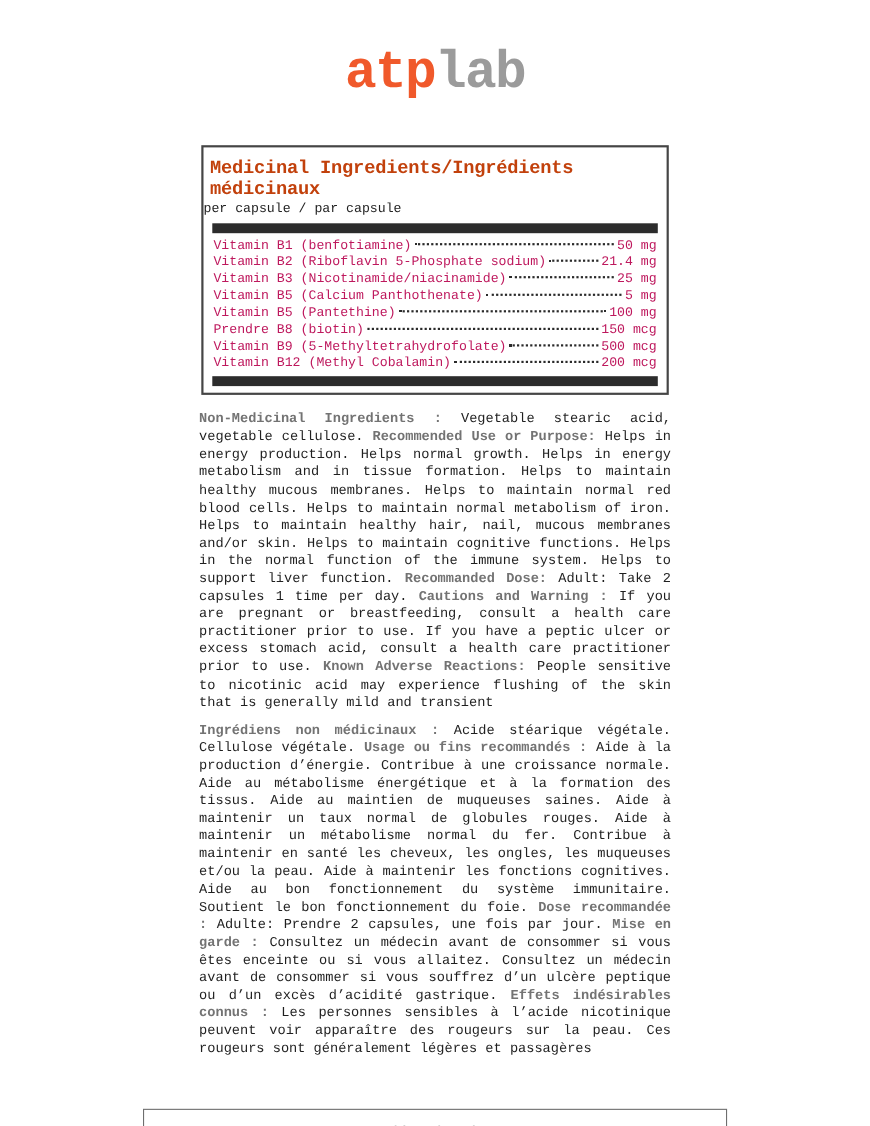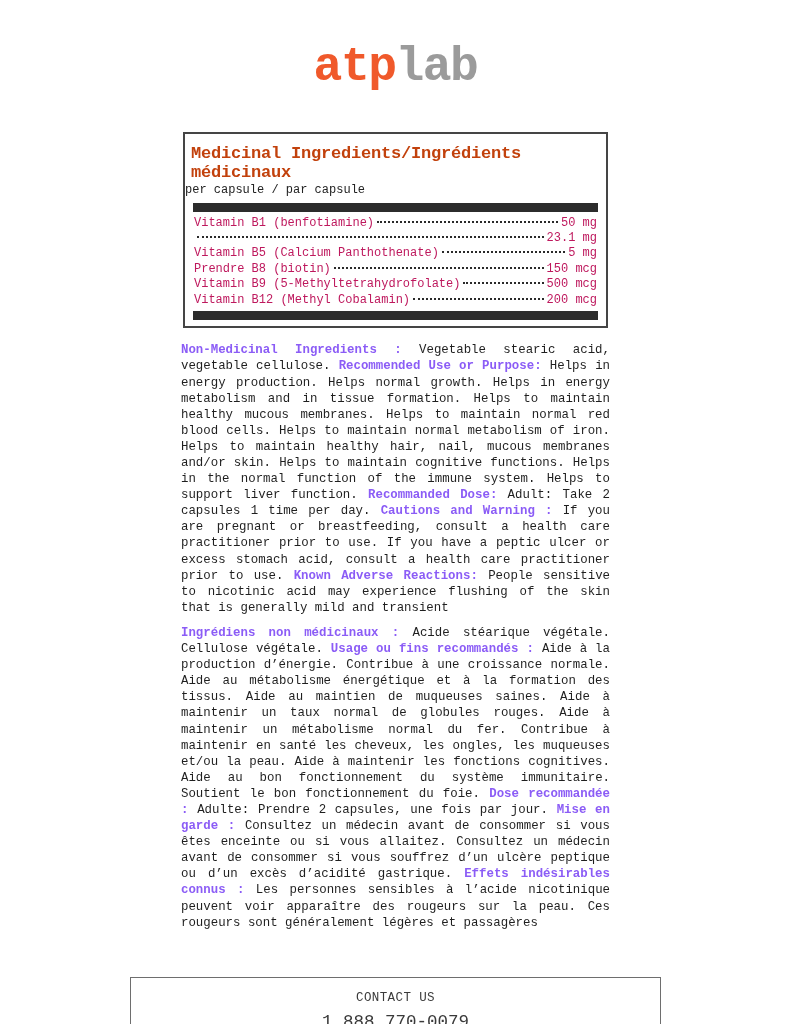--- a/index.html
+++ b/index.html
@@ -72,21 +72,21 @@
 
   
   .para {
     width: 429px;
     margin: 14px auto 0;
     font-size: 12.4px;
     line-height: 16.1px;
     text-align: justify;
     color: #1f1f1f;
   }
-  .para b { color: #8b5cf6; }
+  .para b { color: #737373; }
   #para-fr { margin-top: 9px; }
 
   
   .contact {
     width: 529px;
     margin: 46px auto 0;
     border: 1px solid #6e6e6e;
     text-align: center;
     padding: 13px 0 14px;
     color: #3d3d3d;
@@ -120,27 +120,38 @@
     <h1 class="panel-title">Medicinal Ingredients/Ingrédients médicinaux</h1>
     <div class="panel-subtitle">per capsule / par capsule</div>
     <div class="bar"></div>
     <div class="rows" id="ingredient-rows">
         <div class="row">
           <span class="row-name">Vitamin B1  (benfotiamine)</span>
           <span class="leader"></span>
           <span class="row-value">50 mg</span>
         </div>
         <div class="row">
+          <span class="row-name">Vitamin B2  (Riboflavin 5-Phosphate sodium)</span>
           <span class="leader"></span>
-          <span class="row-value">23.1 mg</span>
+          <span class="row-value">21.4 mg</span>
+        </div>
+        <div class="row">
+          <span class="row-name">Vitamin B3  (Nicotinamide/niacinamide)</span>
+          <span class="leader"></span>
+          <span class="row-value">25 mg</span>
         </div>
         <div class="row">
           <span class="row-name">Vitamin  B5 (Calcium Panthothenate)</span>
           <span class="leader"></span>
           <span class="row-value">5 mg</span>
+        </div>
+        <div class="row">
+          <span class="row-name">Vitamin B5  (Pantethine)</span>
+          <span class="leader"></span>
+          <span class="row-value">100 mg</span>
         </div>
         <div class="row">
           <span class="row-name">Prendre B8  (biotin)</span>
           <span class="leader"></span>
           <span class="row-value">150 mcg</span>
         </div>
         <div class="row">
           <span class="row-name">Vitamin B9  (5-Methyltetrahydrofolate)</span>
           <span class="leader"></span>
           <span class="row-value">500 mcg</span>

